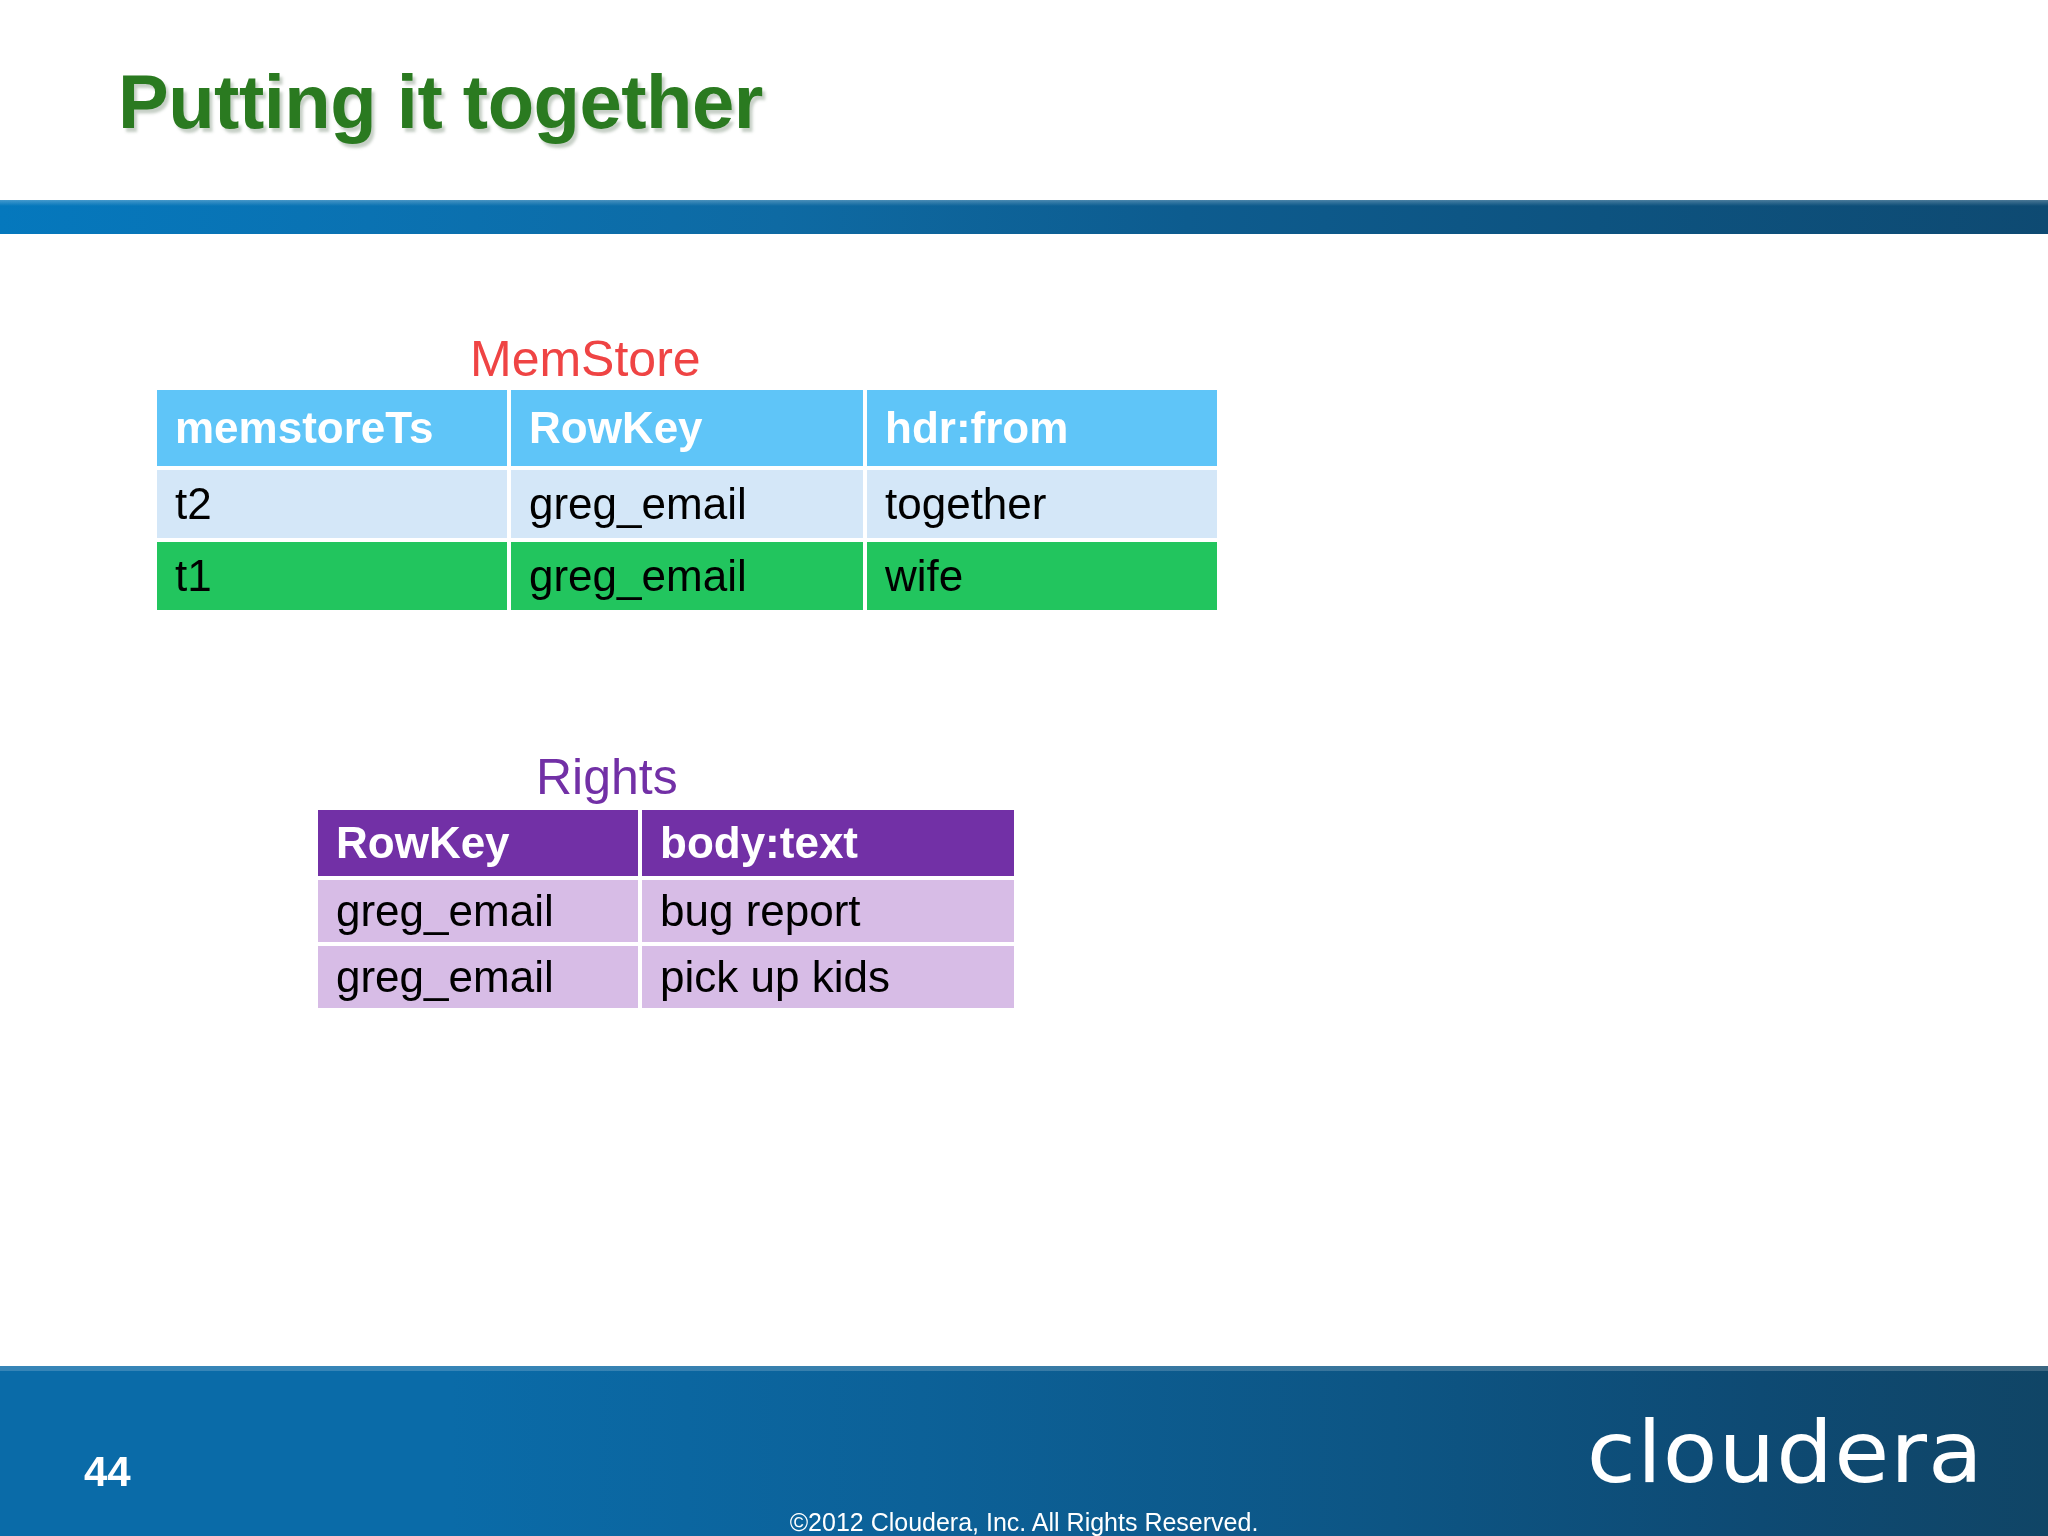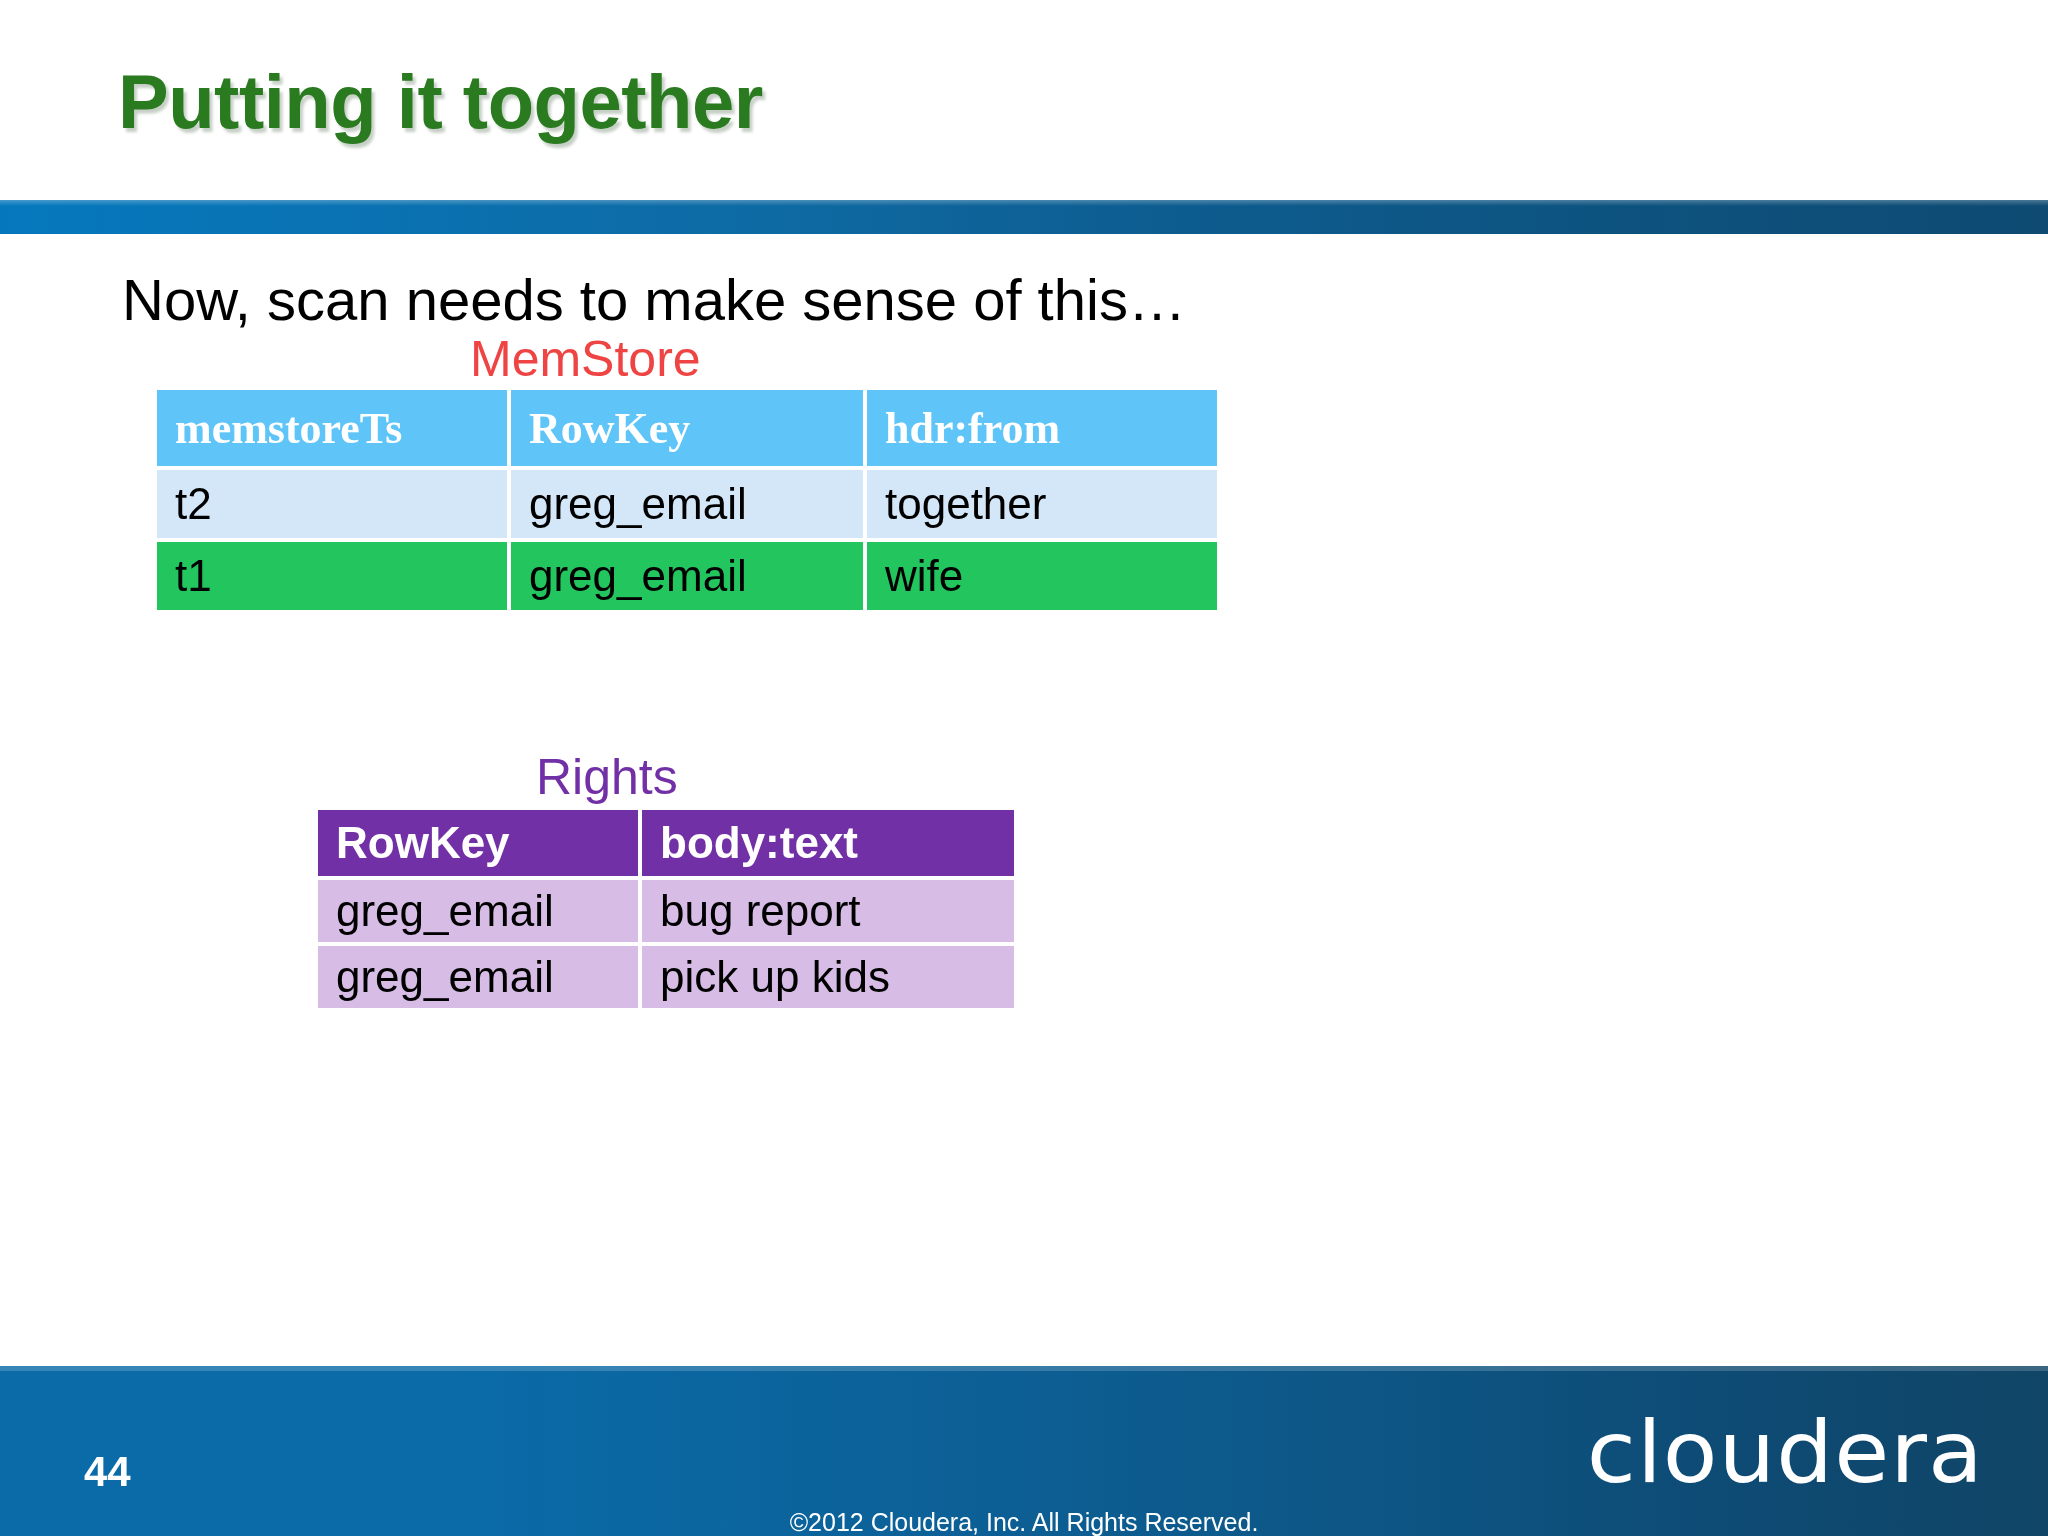--- a/index.html
+++ b/index.html
@@ -108,21 +108,20 @@
     color: #ef4444;
   }
   #memstore-table {
     left: 153px;
     top: 152px;
     width: 1052px;
   }
   #memstore-table th {
     background: #5fc5f8;
     height: 76px;
-    font-family: Liberation Serif, serif;
   }
   #memstore-table td {
     color: #000000;
     height: 68px;
   }
   #memstore-table tr.row-a td { background: #d4e7f8; }
   #memstore-table tr.row-b td { background: #22c55e; }
   .ms-c1 { width: 350px; }
   .ms-c2 { width: 352px; }
   .ms-c3 { width: 350px; }
@@ -204,21 +203,20 @@
 <div class="slide">
 
   <div class="title-zone">
     <div class="slide-title">Putting it together</div>
   </div>
 
   <div class="header-bar"></div>
 
   <div class="body-zone">
 
-    <div class="lead-text">Now, scan needs to make sense of this…</div>
 
     <div class="tbl-label" id="memstore-label">MemStore</div>
 
     <table class="tbl" id="memstore-table">
       <colgroup>
         <col class="ms-c1">
           <col class="ms-c2">
           <col class="ms-c3">
       </colgroup>
       <thead>

